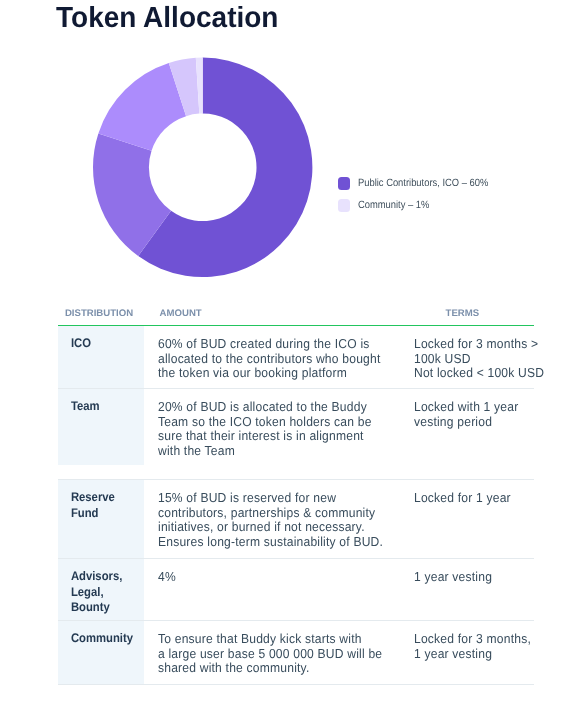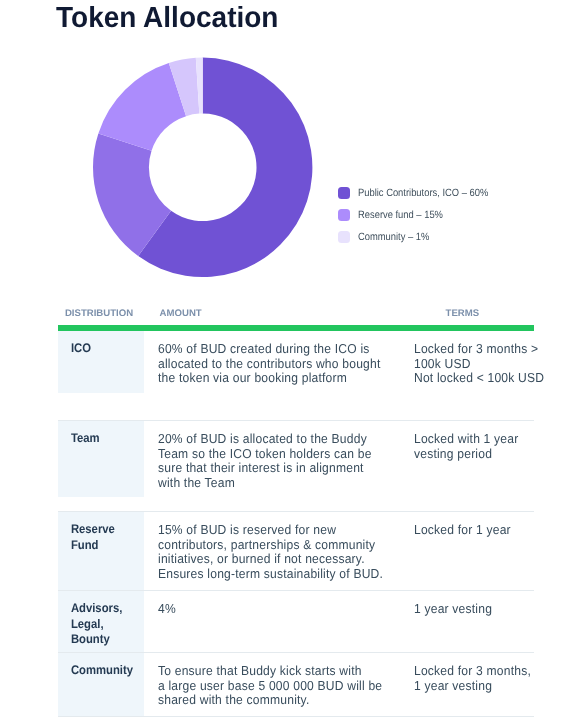--- a/index.html
+++ b/index.html
@@ -8,36 +8,36 @@
        -webkit-font-smoothing:antialiased;text-rendering:geometricPrecision;}
   .page{position:relative;width:499px;height:725px;background:#fff;text-decoration:underline;}
 
   .title{position:absolute;left:56px;top:0.8px;font-size:28px;line-height:34px;
          font-weight:bold;color:#101a33;letter-spacing:0;white-space:nowrap;
          display:inline-block;transform:scaleY(1.04);transform-origin:0 65%;}
 
   .chart-wrap{position:absolute;left:92.3px;top:57.3px;width:221px;height:221px;}
 
   .legend{position:absolute;left:337.5px;top:177px;width:210px;}
-  .legend-row{display:flex;align-items:flex-end;height:22px;}
+  .legend-row{display:flex;align-items:flex-start;height:22px;}
   .swatch{width:12.5px;height:12.5px;border-radius:3.5px;margin-right:8px;flex:none;}
   .legend-label{font-size:9.4px;letter-spacing:0;color:#3f4f5c;line-height:12px;
                 position:relative;top:0px;white-space:nowrap;
                 display:inline-block;transform:scaleY(1.12);transform-origin:50% 56%;}
 
   .tbl{position:absolute;left:58px;top:302px;width:476px;}
   .thead{position:relative;height:23px;}
   .th{position:absolute;top:5.6px;font-size:9.6px;line-height:12px;font-weight:bold;
       color:#7c90ab;letter-spacing:0;}
   .th1{left:6.9px;}
   .th2{left:101.6px;}
   .th3{left:355.6px;margin-left:32px;}
 
   .row{position:relative;border-top:1px solid #e4eaee;}
-  .row.first{border-top:6px solid #22c55e;}
+  .row.first{border-top:1px solid #22c55e;}
   .cell-dist{position:absolute;left:0;top:0;bottom:0;width:86px;background:#eff6fb;}
   .dist-txt{position:absolute;left:12.9px;top:11.0px;right:0px;color:#243a52;font-weight:bold;
             font-size:11.3px;line-height:13.75px;letter-spacing:0;white-space:nowrap;
             transform:scaleY(1.11);transform-origin:0 0;}
   .cell-amt{position:absolute;left:100px;top:11.0px;width:246px;font-size:12.1px;
             line-height:13.6px;letter-spacing:0.2px;color:#384c5c;white-space:nowrap;
             transform:scaleY(1.075);transform-origin:0 0;}
   .cell-terms{position:absolute;left:356px;top:11.0px;width:140px;font-size:12.1px;
               line-height:13.6px;letter-spacing:0.2px;color:#384c5c;white-space:nowrap;
               transform:scaleY(1.075);transform-origin:0 0;}
@@ -59,43 +59,39 @@
         <path d="M 103.81188000763424 0.8164678914186112 A 109.7 109.7 0 0 1 110.69999999999999 0.5999999999999943 L 110.69999999999999 56.5 A 53.8 53.8 0 0 0 107.32187004932291 56.60616201055899 Z" fill="#e8e2fd"></path>
       </svg>
   </div>
 
   <div class="legend" id="legend">
       <div class="legend-row">
         <span class="swatch" style="background: rgb(112, 82, 212);"></span>
         <span class="legend-label">Public Contributors, ICO – 60%</span>
       </div>
       <div class="legend-row">
-        <span class="swatch" style="background: rgb(172, 140, 252);"></span>
-        <span class="legend-label">Reserve fund – 15%</span>
-      </div>
-      <div class="legend-row">
         <span class="swatch" style="background: rgb(232, 226, 253);"></span>
         <span class="legend-label">Community – 1%</span>
       </div>
     </div>
 
   <div class="tbl">
     <div class="thead" id="thead">
         <div class="th th1">DISTRIBUTION</div>
         <div class="th th2">AMOUNT</div>
         <div class="th th3">TERMS</div>
       </div>
     <div id="tbody">
         <div class="row first" style="height: 62px;">
           <div class="cell-dist"></div>
           <div class="dist-txt">ICO</div>
           <div class="cell-amt">60% of BUD created during the ICO is<br>allocated to the contributors who bought<br>the token via our booking platform</div>
           <div class="cell-terms">Locked for 3 months &gt;<br>100k USD<br>Not locked &lt; 100k USD</div>
         </div>
-        <div class="row" style="height: 76px; margin-top: 27px;">
+        <div class="row" style="height: 76px;">
           <div class="cell-dist"></div>
           <div class="dist-txt">Team</div>
           <div class="cell-amt">20% of BUD is allocated to the Buddy<br>Team so the ICO token holders can be<br>sure that their interest is in alignment<br>with the Team</div>
           <div class="cell-terms">Locked with 1 year<br>vesting period</div>
         </div>
         <div class="row" style="height: 78px; margin-top: 14px;">
           <div class="cell-dist"></div>
           <div class="dist-txt">Reserve<br>Fund</div>
           <div class="cell-amt">15% of BUD is reserved for new<br>contributors, partnerships &amp; community<br>initiatives, or burned if not necessary.<br>Ensures long-term sustainability of BUD.</div>
           <div class="cell-terms">Locked for 1 year</div>

